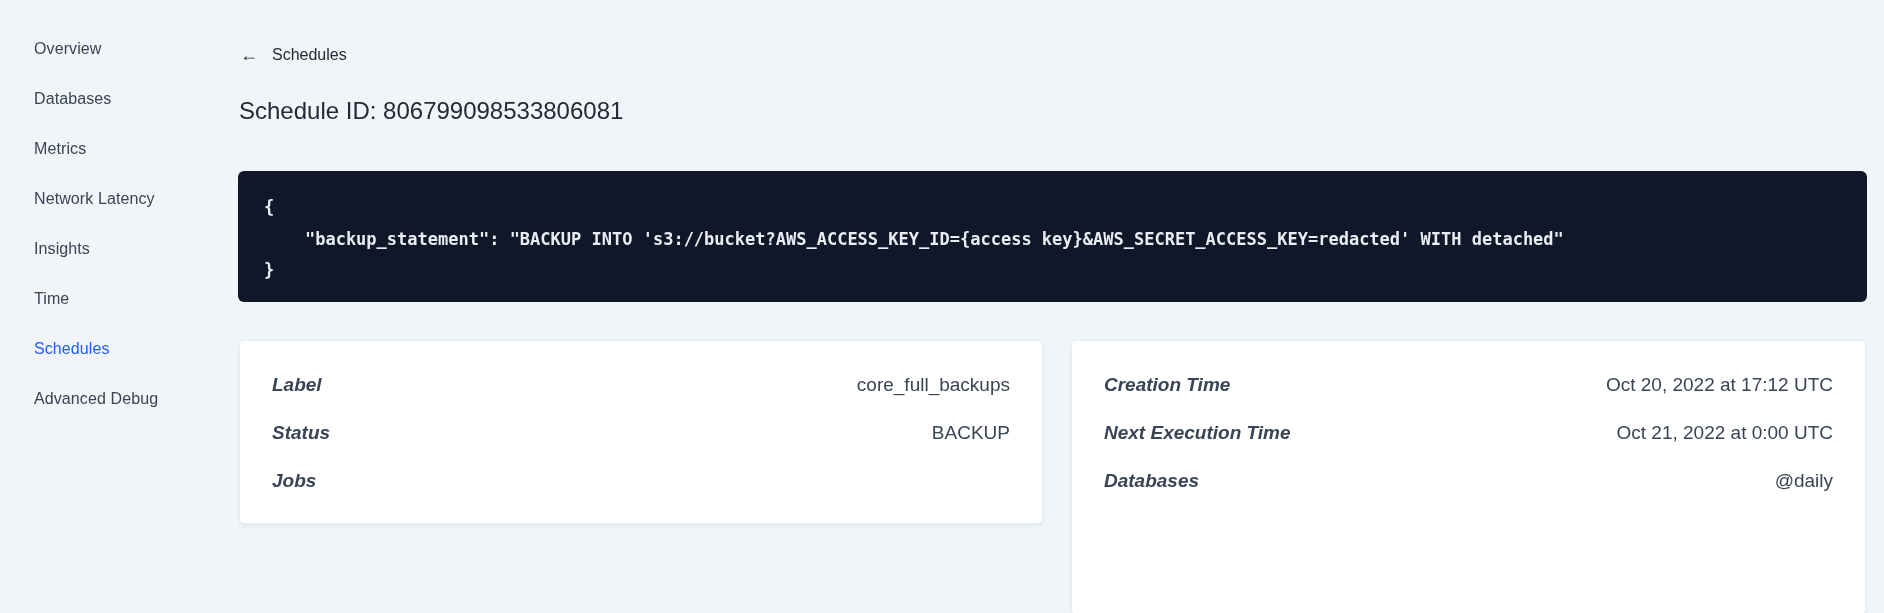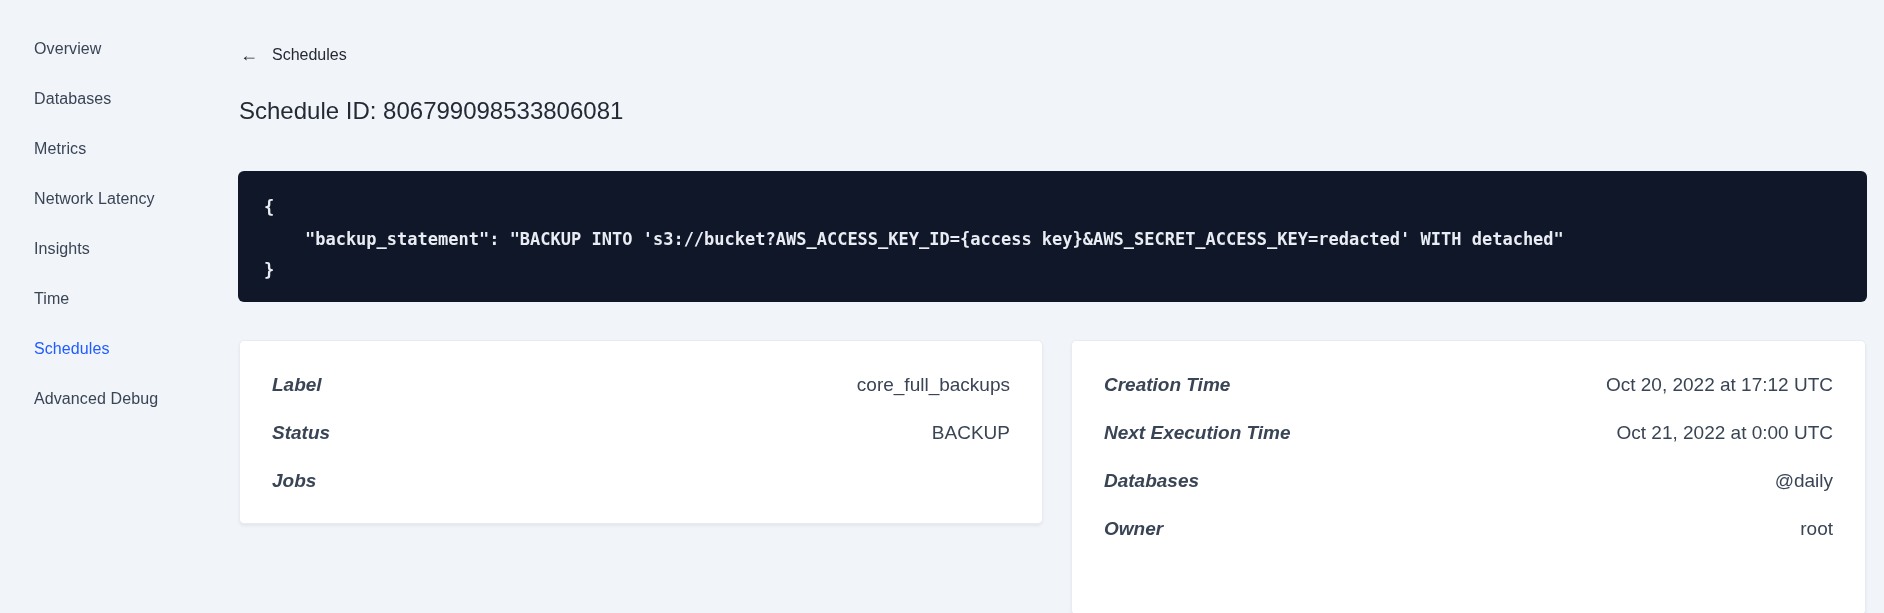--- a/index.html
+++ b/index.html
@@ -119,20 +119,16 @@
         <span class="kv-value">Oct 20, 2022 at 17:12 UTC</span>
       </div>
       <div class="kv-row">
         <span class="kv-label">Next Execution Time</span>
         <span class="kv-value">Oct 21, 2022 at 0:00 UTC</span>
       </div>
       <div class="kv-row">
         <span class="kv-label">Databases</span>
         <span class="kv-value">@daily</span>
       </div>
-      <div class="kv-row">
-        <span class="kv-label">Owner</span>
-        <span class="kv-value">root</span>
-      </div>
     </section>
 
   </div>
 </main>
 
 </body></html>

